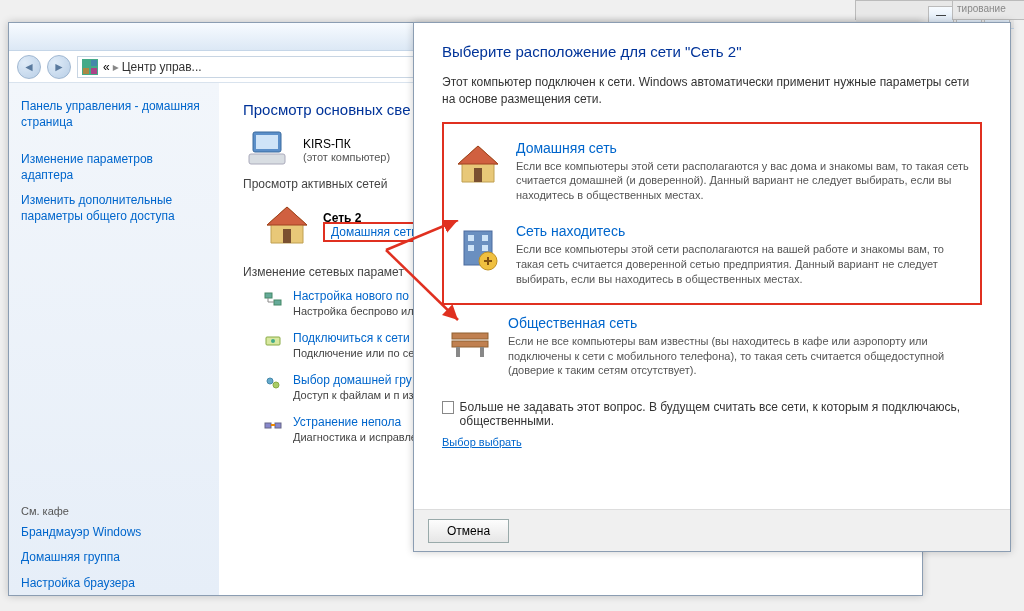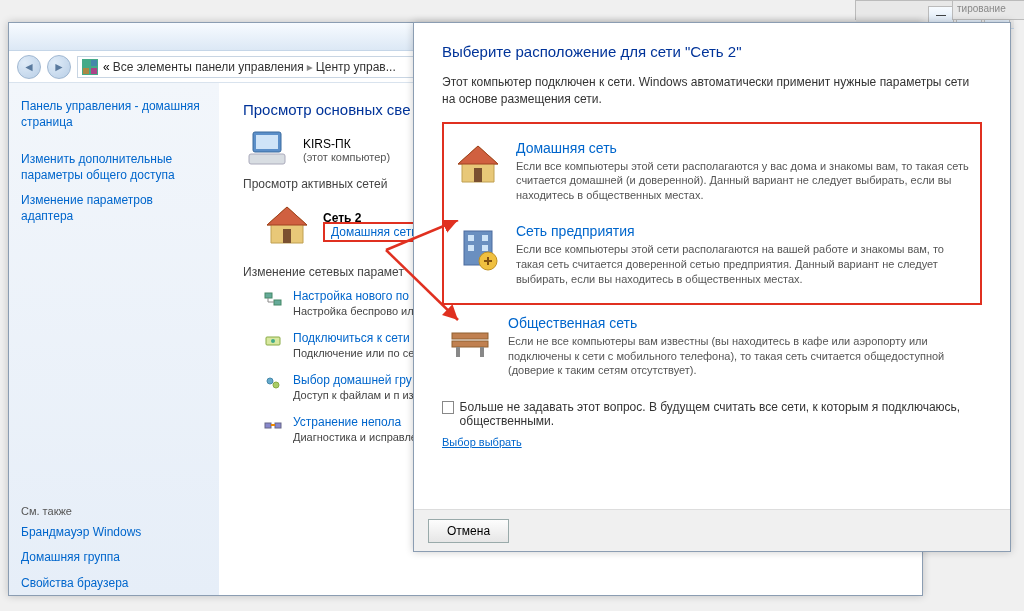--- a/index.html
+++ b/index.html
@@ -84,36 +84,35 @@
     <span class="navbtn">◄</span>
     <span class="navbtn">►</span>
     <div class="bc">
       <svg class="ico" viewBox="0 0 16 16">
           <rect x="1" y="1" width="6" height="6" fill="#4a8"></rect>
           <rect x="9" y="1" width="6" height="6" fill="#48a"></rect>
           <rect x="1" y="9" width="6" height="6" fill="#a84"></rect>
           <rect x="9" y="9" width="6" height="6" fill="#a48"></rect>
         </svg>
       <span>«</span>
-      <span class="item">Все элементы панели управления</span>
       <span class="sep">▸</span>
       <span class="item">Центр управ...</span>
     </div>
   </div>
   <div class="cp-body">
     <div class="sidebar">
       <div class="side-link">Панель управления - домашняя страница</div>
       <div style="height:12px"></div>
+      <div class="side-link">Изменение параметров адаптера</div>
       <div class="side-link">Изменить дополнительные параметры общего доступа</div>
-      <div class="side-link">Изменение параметров адаптера</div>
       <div style="height:270px"></div>
-      <div class="side-hdr">См. также</div>
+      <div class="side-hdr">См. кафе</div>
       <div class="side-link">Брандмауэр Windows</div>
       <div class="side-link">Домашняя группа</div>
-      <div class="side-link">Свойства браузера</div>
+      <div class="side-link">Настройка браузера</div>
     </div>
     <div class="main">
       <h1>Просмотр основных све</h1>
       <div class="pc-row">
         <div class="pc-icon">
           <svg viewBox="0 0 40 36">
               <rect x="6" y="2" width="28" height="20" rx="2" fill="#5b8fc9" stroke="#3a6a9e"></rect>
               <rect x="9" y="5" width="22" height="14" fill="#cfe4f8"></rect>
               <rect x="2" y="24" width="36" height="10" rx="2" fill="#d8dde2" stroke="#aab"></rect>
             </svg>
@@ -217,21 +216,21 @@
         <svg class="choice-icon" viewBox="0 0 48 48">
             <rect x="10" y="8" width="28" height="34" fill="#6a8fc0" stroke="#4a6a9e"></rect>
             <rect x="14" y="12" width="6" height="6" fill="#cfe4f8"></rect>
             <rect x="28" y="12" width="6" height="6" fill="#cfe4f8"></rect>
             <rect x="14" y="22" width="6" height="6" fill="#cfe4f8"></rect>
             <rect x="28" y="22" width="6" height="6" fill="#cfe4f8"></rect>
             <circle cx="34" cy="38" r="9" fill="#f0c040" stroke="#c09020"></circle>
             <path d="M30 38 L38 38 M34 34 L34 42" stroke="#805010" stroke-width="2"></path>
           </svg>
         <div>
-          <div class="choice-title">Сеть предприятия</div>
+          <div class="choice-title">Сеть находитесь</div>
           <div class="choice-desc">Если все компьютеры этой сети располагаются на вашей работе и знакомы вам, то такая сеть считается доверенной сетью предприятия. Данный вариант не следует выбирать, если вы находитесь в общественных местах.</div>
         </div>
       </div>
     </div>
 
     <div class="choice">
       <svg class="choice-icon" viewBox="0 0 48 48">
           <rect x="6" y="18" width="36" height="6" fill="#c08050" stroke="#906030"></rect>
           <rect x="6" y="26" width="36" height="6" fill="#c08050" stroke="#906030"></rect>
           <rect x="10" y="32" width="4" height="10" fill="#888"></rect>

